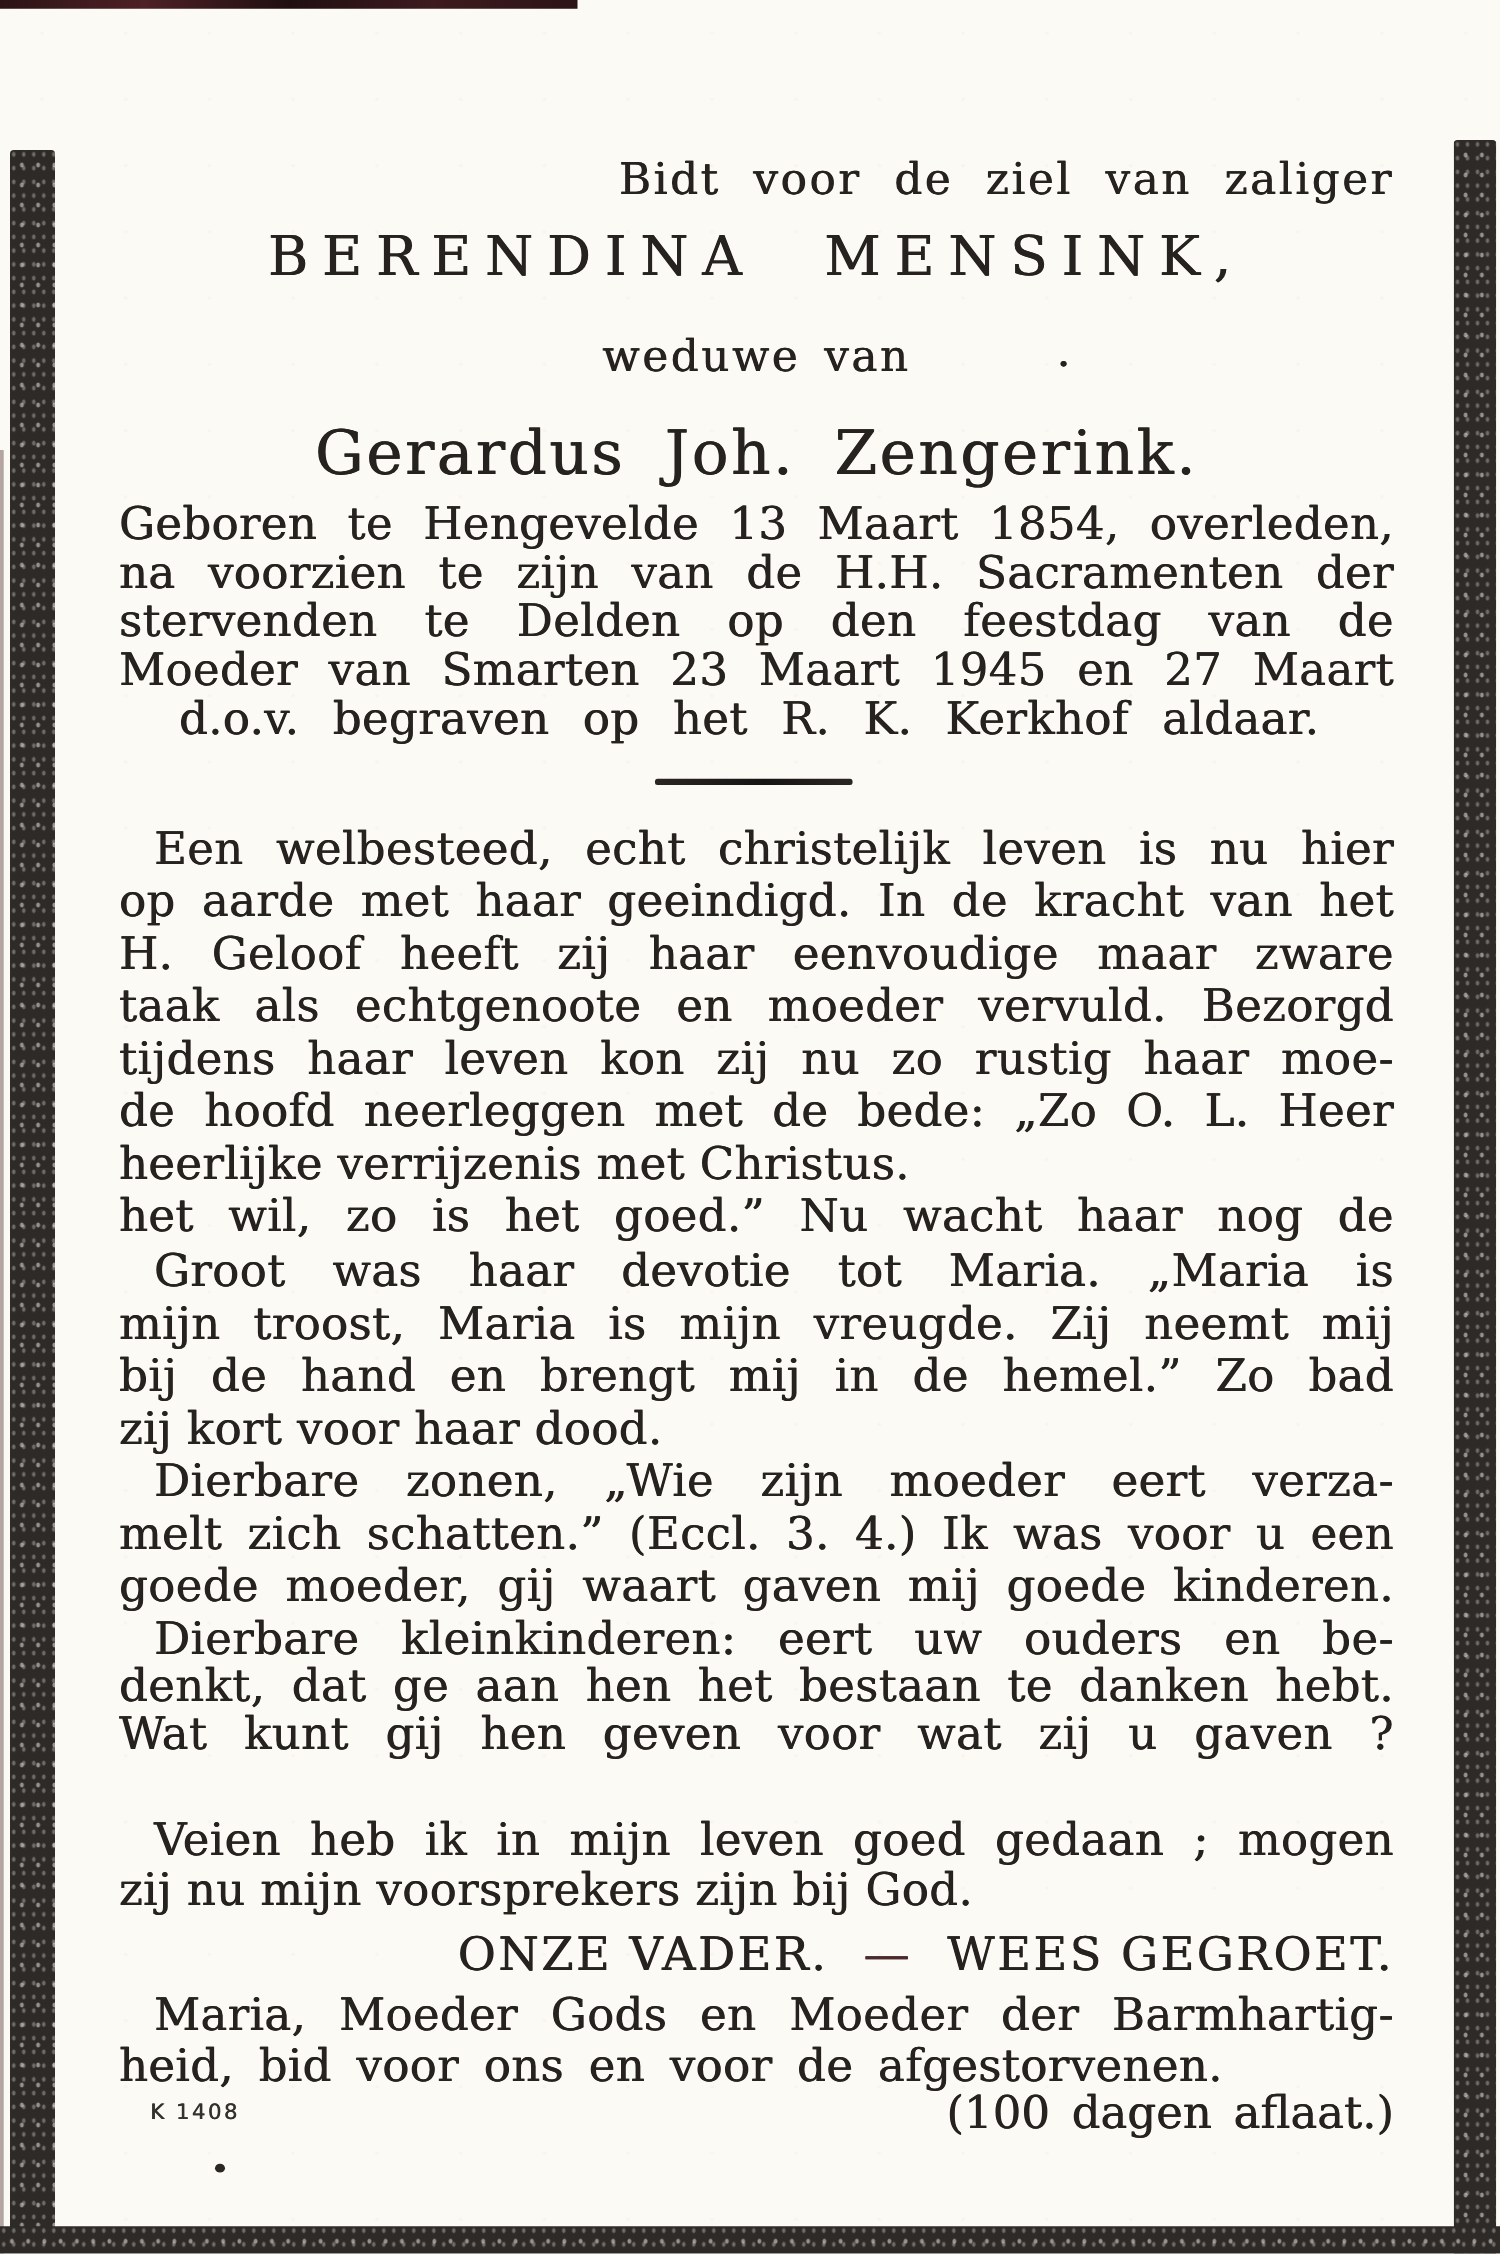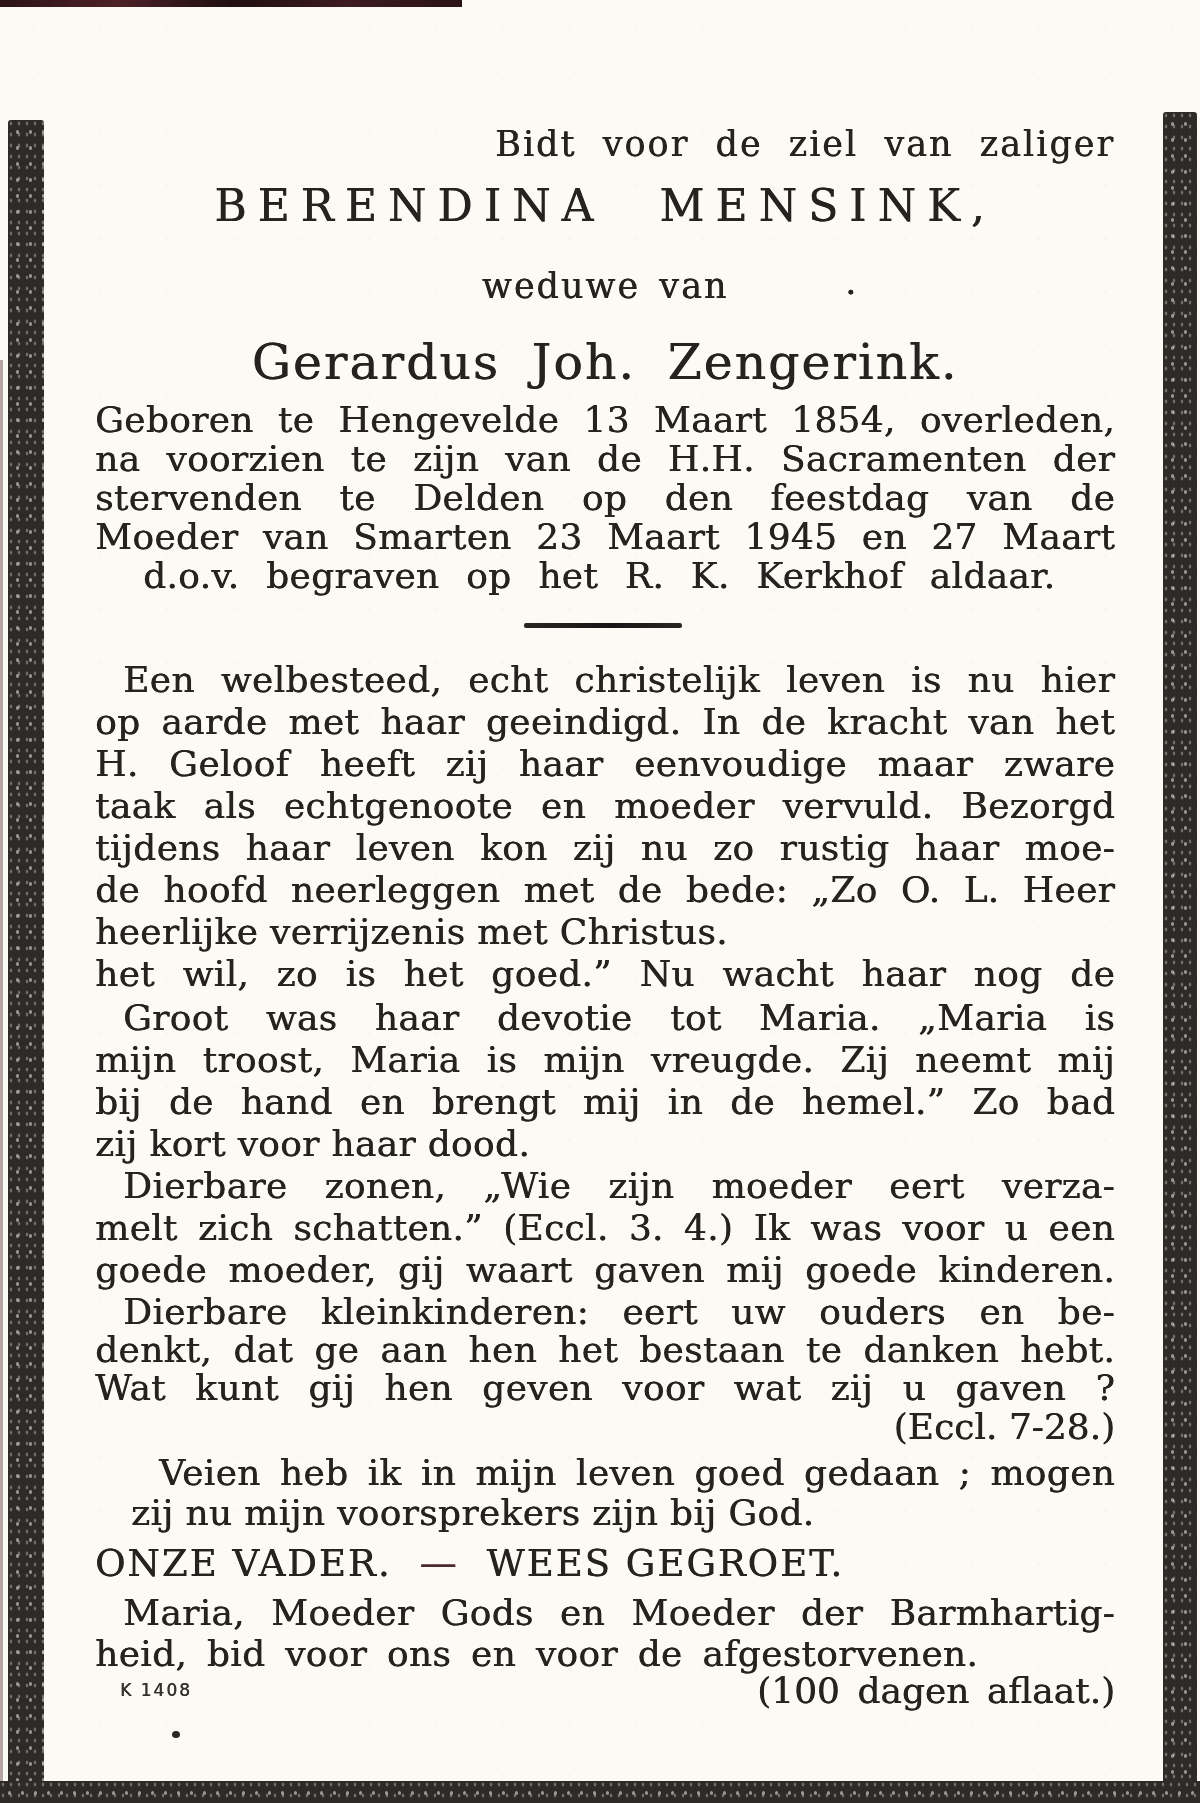--- a/index.html
+++ b/index.html
@@ -54,23 +54,23 @@
              background:linear-gradient(90deg,#2a2624,#171514 55%,#2a2624); border-radius:2px; }
 
   .para .line { line-height:42px; }
   .para1 { top:659px; }
   .para2 { top:997px; }
   .para3 { top:1165px; }
   .para4 { top:1293px; }
   .para4 .line { line-height:38px; }
   .citation { top:1406px; text-align:right; padding-right:66px; font-size:36px; }
   .para5 { top:1453px; }
-  .para5 .line { line-height:40px;margin-left:36px; }
+  .para5 .line { line-height:40px; }
 
-  .prayer { top:1542px; text-align:left; font-size:37px; letter-spacing:2px; white-space:nowrap; }
+  .prayer { top:1542px; text-align:right; font-size:37px; letter-spacing:2px; white-space:nowrap; }
   .prayer .dash { margin:0 28px; color:#4a2a2a; }
 
   .closing { top:1592px; }
   .closing .line { line-height:41px; }
   .closing-last { word-spacing:8px; }
 
   .printer-mark { position:absolute; left:120px; top:1680px; font-family:"DejaVu Sans", sans-serif;
                   font-size:17px; letter-spacing:2px; color:#35312d; }
   .indulgence { top:1670px; text-align:right; padding-right:126px; font-size:36px; word-spacing:6px; }
   .stray-dot { position:absolute; left:172px; top:1731px; width:8px; height:7px; border-radius:50%; background:#2b2724; }
@@ -124,21 +124,20 @@
     <div class="line j ind">Dierbare zonen, „Wie zijn moeder eert verza-</div>
     <div class="line j">melt zich schatten.” (Eccl. 3. 4.) Ik was voor u een</div>
     <div class="line j">goede moeder, gij waart gaven mij goede kinderen.</div>
   </div>
 
   <div class="blk para para4">
     <div class="line j ind">Dierbare kleinkinderen: eert uw ouders en be-</div>
     <div class="line j">denkt, dat ge aan hen het bestaan te danken hebt.</div>
     <div class="line j">Wat kunt gij hen geven voor wat zij u gaven ?</div>
   </div>
-  <div class="blk citation">(Eccl. 7-28.)</div>
 
   <div class="blk para para5">
     <div class="line j ind">Veien heb ik in mijn leven goed gedaan ; mogen</div>
     <div class="line">zij nu mijn voorsprekers zijn bij God.</div>
   </div>
 
   <div class="blk prayer">
     <span>ONZE VADER.</span><span class="dash">—</span><span>WEES GEGROET.</span>
   </div>
 

